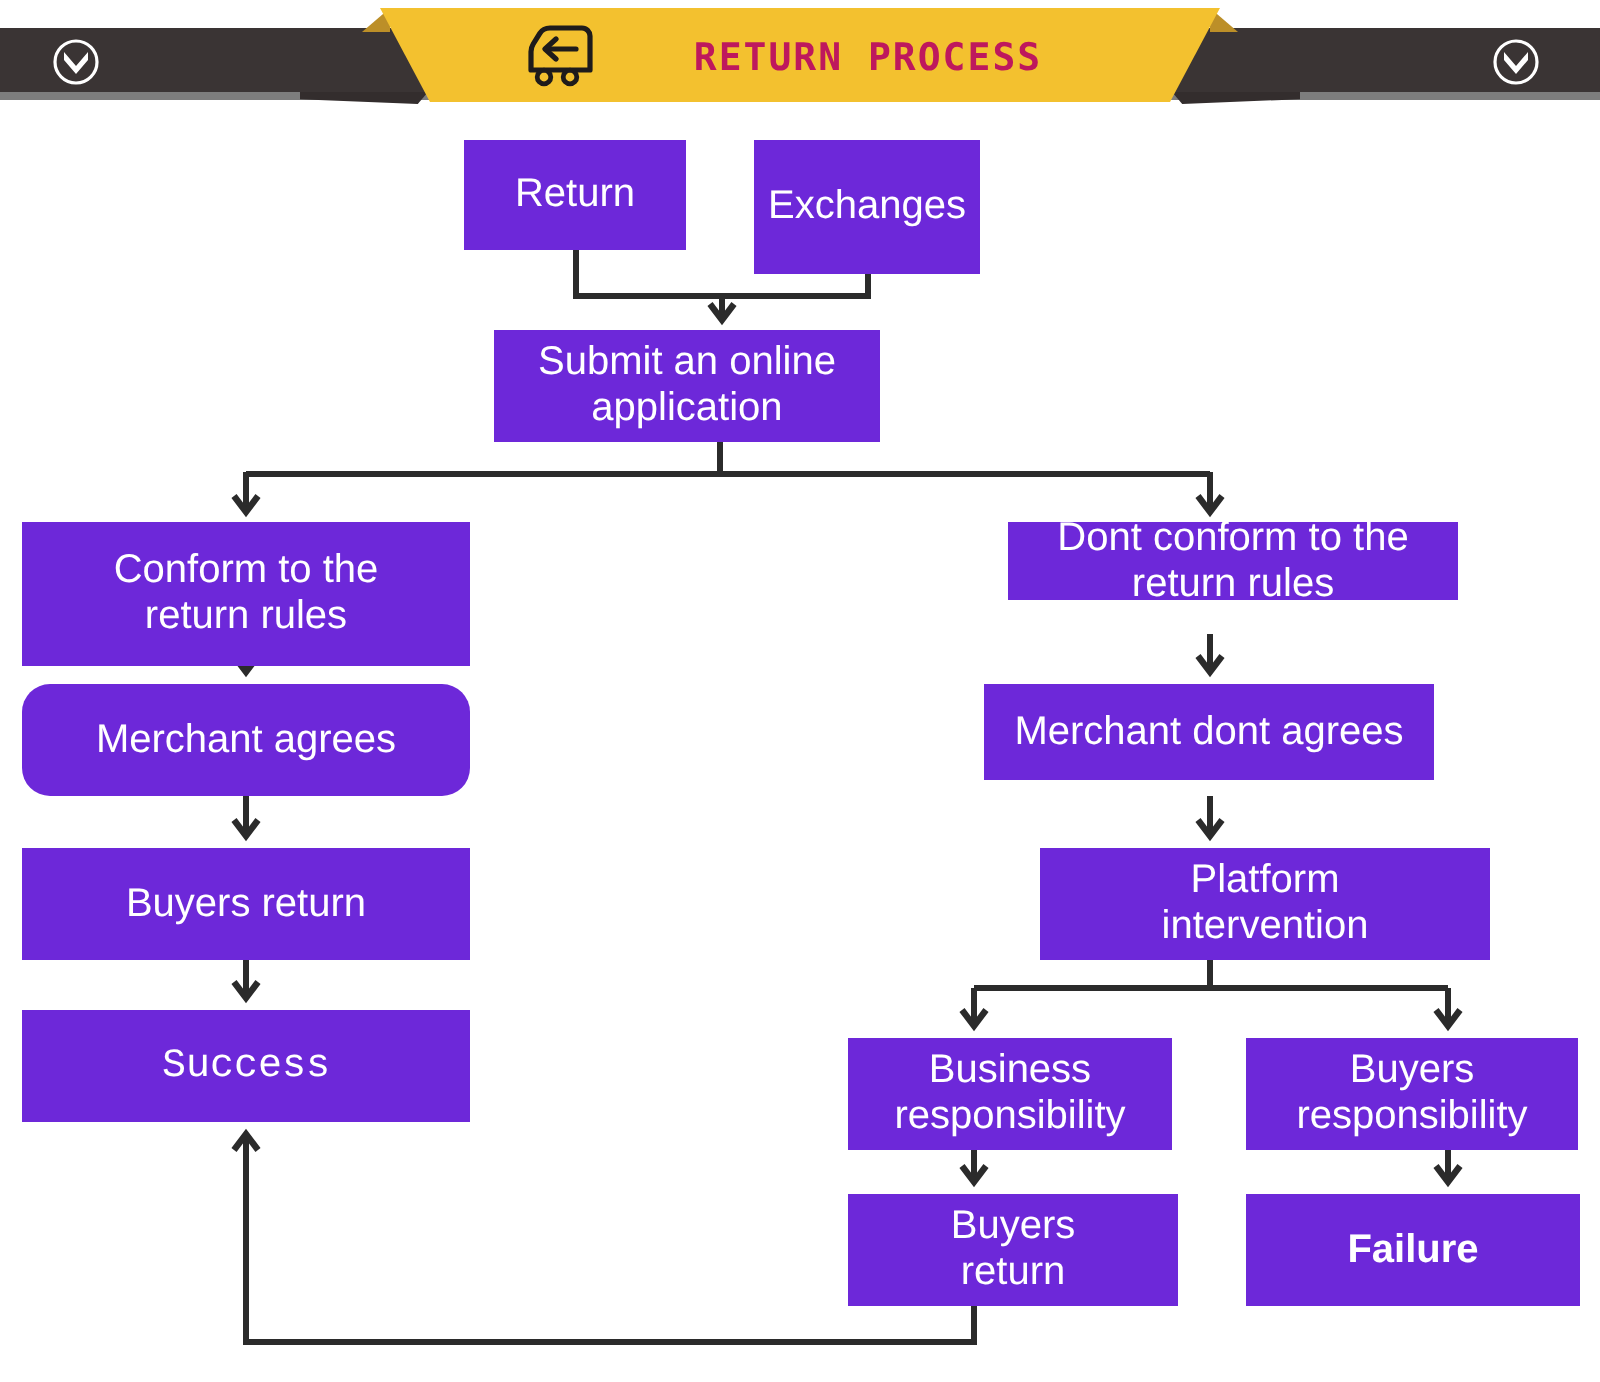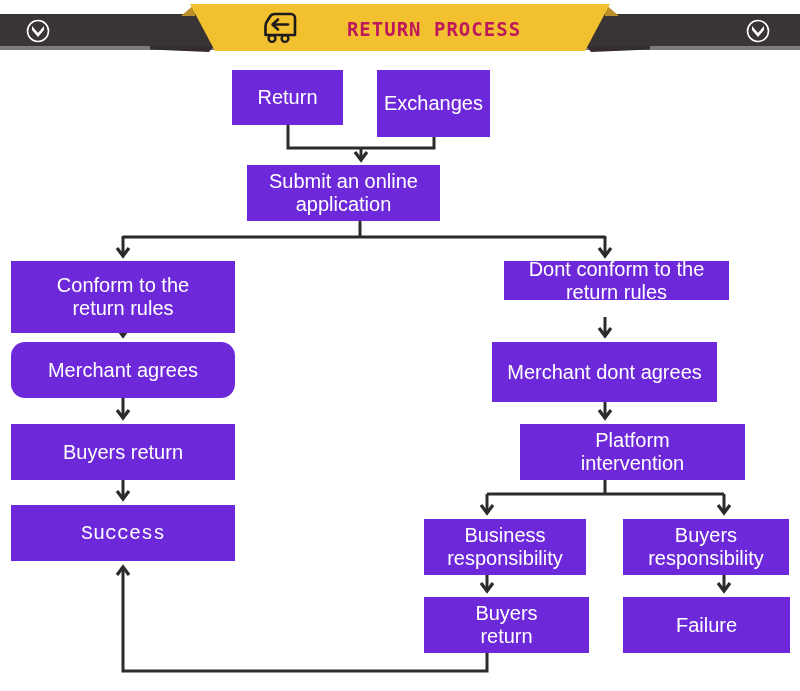--- a/index.html
+++ b/index.html
@@ -105,26 +105,26 @@
 
   <div class="node" style="left:232px;top:70px;width:111px;height:55px;">Return</div>
   <div class="node" style="left:377px;top:70px;width:113px;height:67px;">Exchanges</div>
   <div class="node" style="left:247px;top:165px;width:193px;height:56px;">Submit an online
 application</div>
   <div class="node" style="left:11px;top:261px;width:224px;height:72px;text-align:center;">Conform to the
 return rules</div>
   <div class="node" style="left:492px;top:261px;width:225px;height:39px;margin-left:12px;">Dont conform to the
 return rules</div>
   <div class="node" style="left:11px;top:342px;width:224px;height:56px;border-radius:14px;">Merchant agrees</div>
-  <div class="node" style="left:492px;top:342px;width:225px;height:60px;">Merchant dont agrees</div>
+  <div class="node" style="left:492px;top:342px;width:225px;height:48px;">Merchant dont agrees</div>
   <div class="node" style="left:11px;top:424px;width:224px;height:56px;">Buyers return</div>
   <div class="node" style="left:492px;top:424px;width:225px;height:56px;margin-left:28px;">Platform
 intervention</div>
   <div class="node" style="left:11px;top:505px;width:224px;height:56px;font-family:Liberation Mono, monospace;">Success</div>
   <div class="node" style="left:424px;top:519px;width:162px;height:56px;">Business
 responsibility</div>
   <div class="node" style="left:623px;top:519px;width:166px;height:56px;">Buyers
 responsibility</div>
   <div class="node" style="left:424px;top:597px;width:165px;height:56px;">Buyers
 return</div>
-  <div class="node" style="left:623px;top:597px;width:167px;height:56px;">Failure</div>
+  <div class="node" style="left:623px;top:597px;width:167px;height:56px;font-weight:bold;">Failure</div>
 
 </div>
 
 </body></html>

